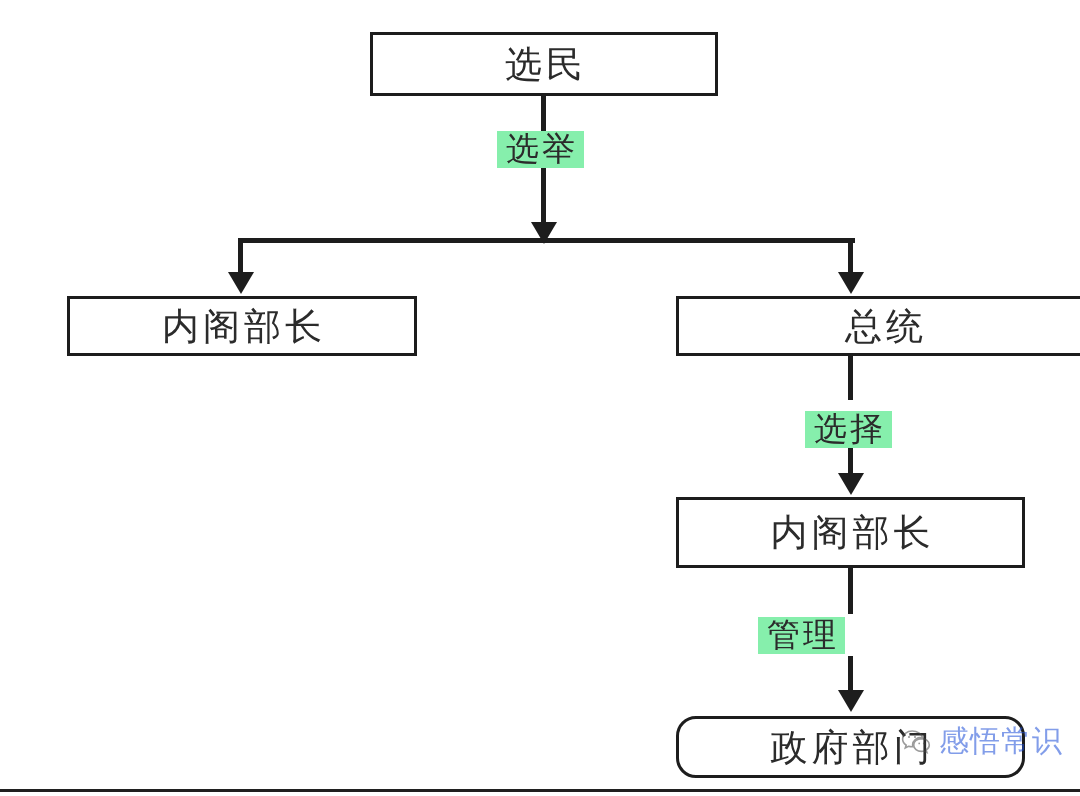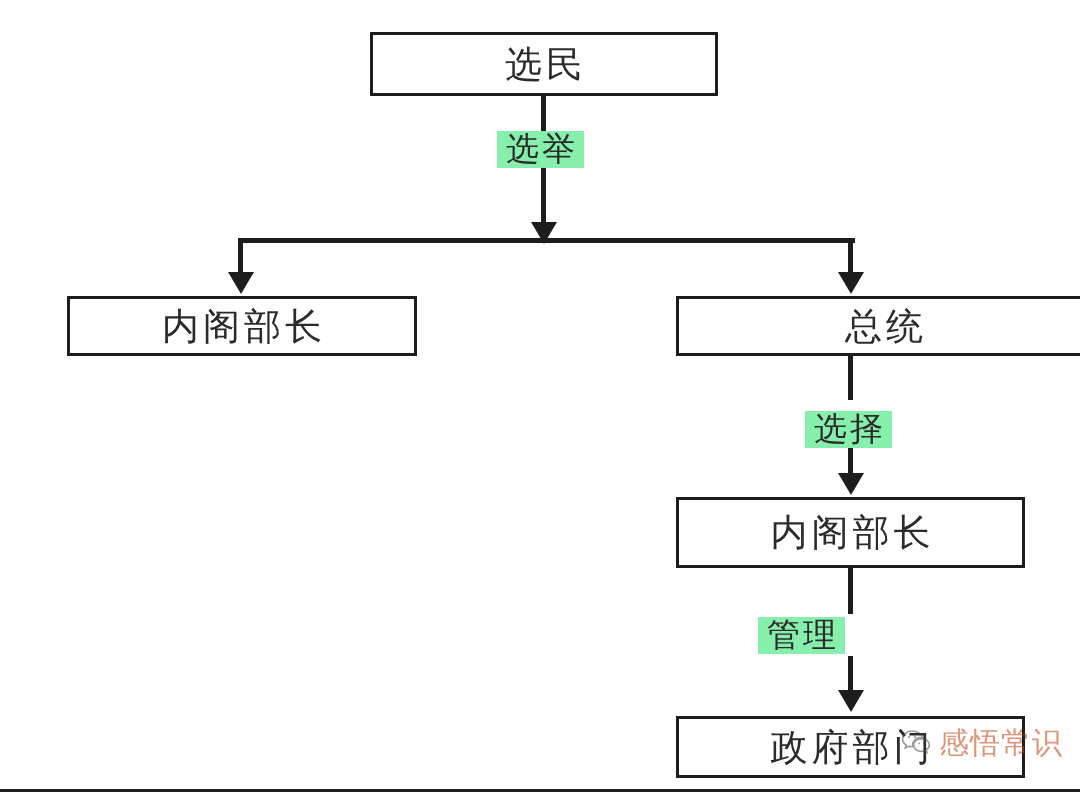--- a/index.html
+++ b/index.html
@@ -36,21 +36,21 @@
     color: #2b2b2b;
     letter-spacing: 4px;
     white-space: nowrap;
     text-indent: 4px;
   }
 
   #node-voters    { left: 370px; top: 32px;  width: 348px; height: 64px; }
   #node-legislature { left: 67px;  top: 296px; width: 350px; height: 60px; }
   #node-president { left: 676px; top: 296px; width: 416px; height: 60px; }
   #node-cabinet   { left: 676px; top: 497px; width: 349px; height: 71px; }
-  #node-departments { left: 676px; top: 716px; width: 349px; height: 62px; }
+  #node-departments { left: 676px; top: 716px; width: 349px; height: 62px; border-radius: 20px; }
 
   
   .vline {
     position: absolute;
     width: 5px;
     background: #1d1d1d;
     z-index: 1;
   }
   .hline {
     position: absolute;
@@ -122,24 +122,24 @@
     opacity: 0.55;
     z-index: 6;
     pointer-events: none;
   }
   #watermark .wm-icon {
     width: 32px;
     height: 32px;
     display: block;
   }
   #watermark .wm-text {
-    font-family: Liberation Serif, serif;
+    font-family: Liberation Mono, monospace;
     font-size: 30px;
     line-height: 1;
-    color: #c2410c;
+    color: #1d4ed8;
     letter-spacing: 1px;
     white-space: nowrap;
   }
 
   
   #bottom-rule {
     position: absolute;
     left: 0;
     top: 789px;
     width: 1080px;

